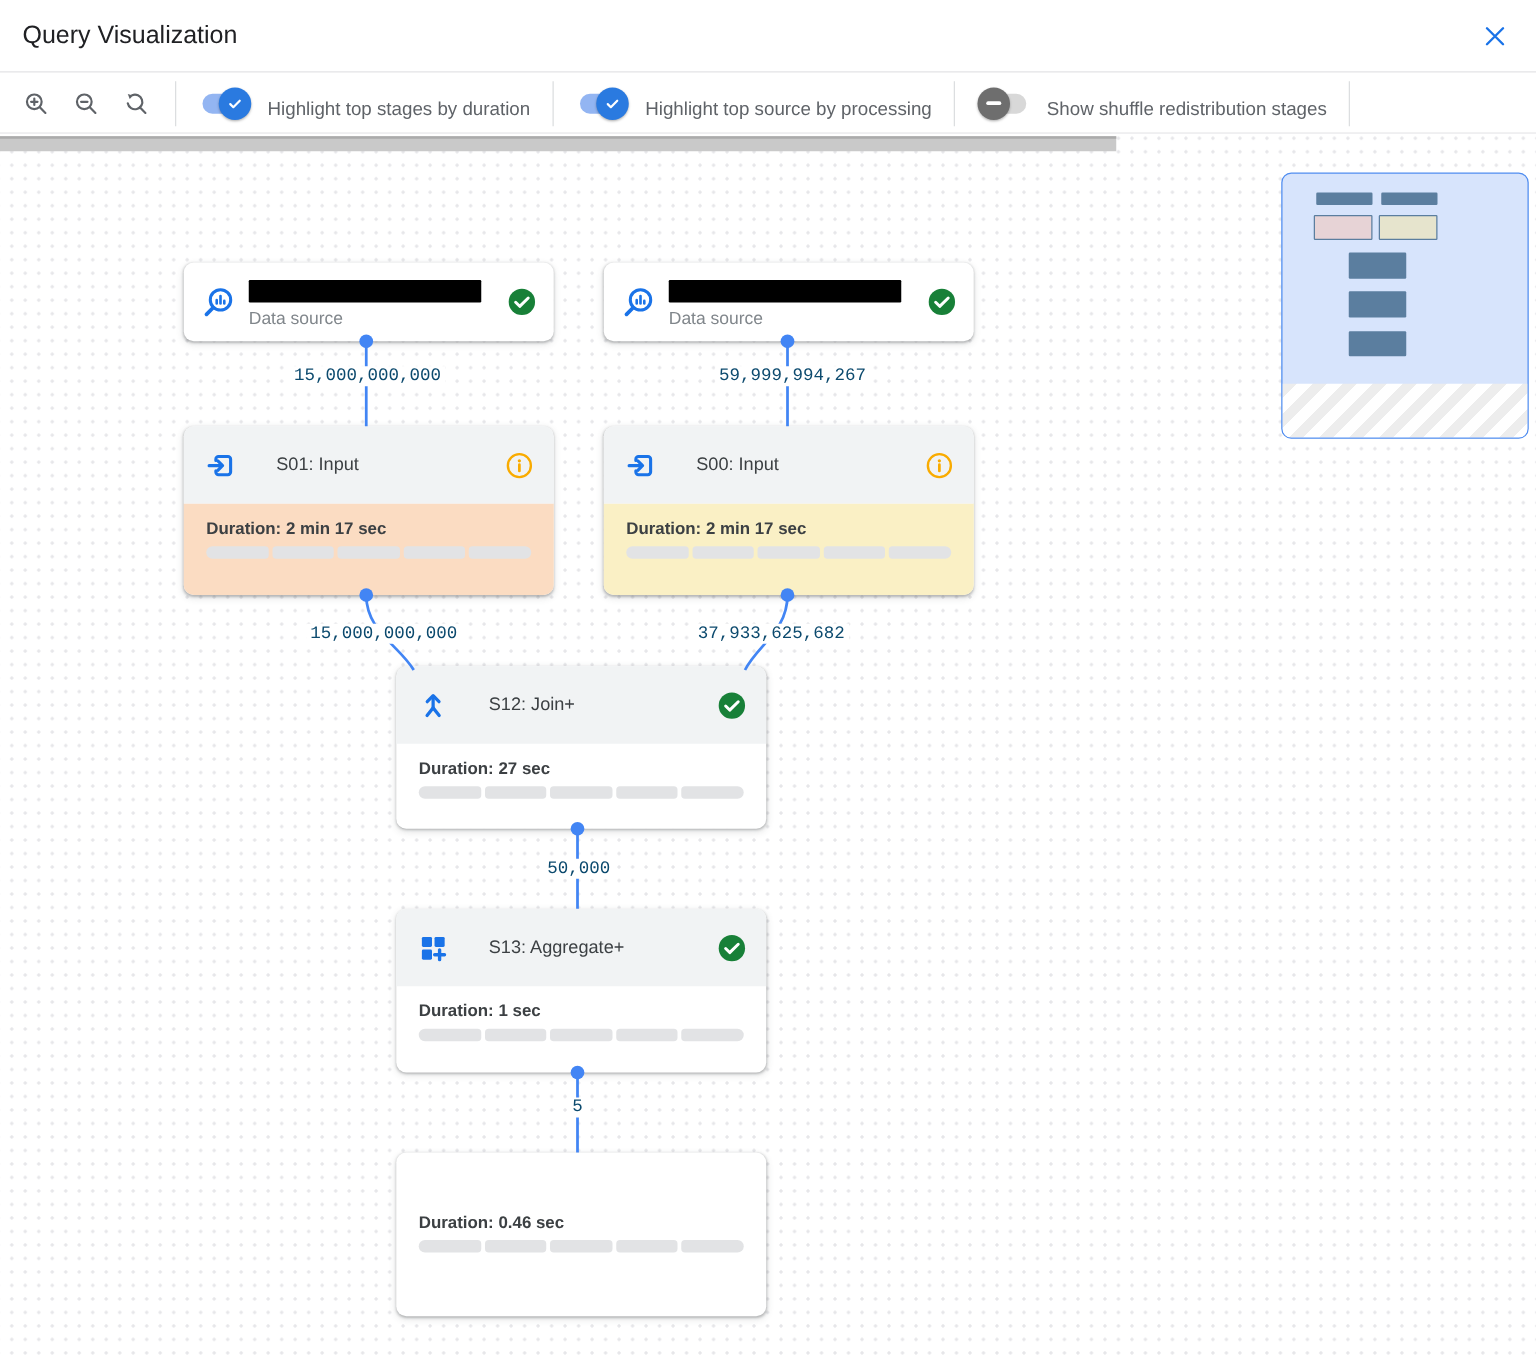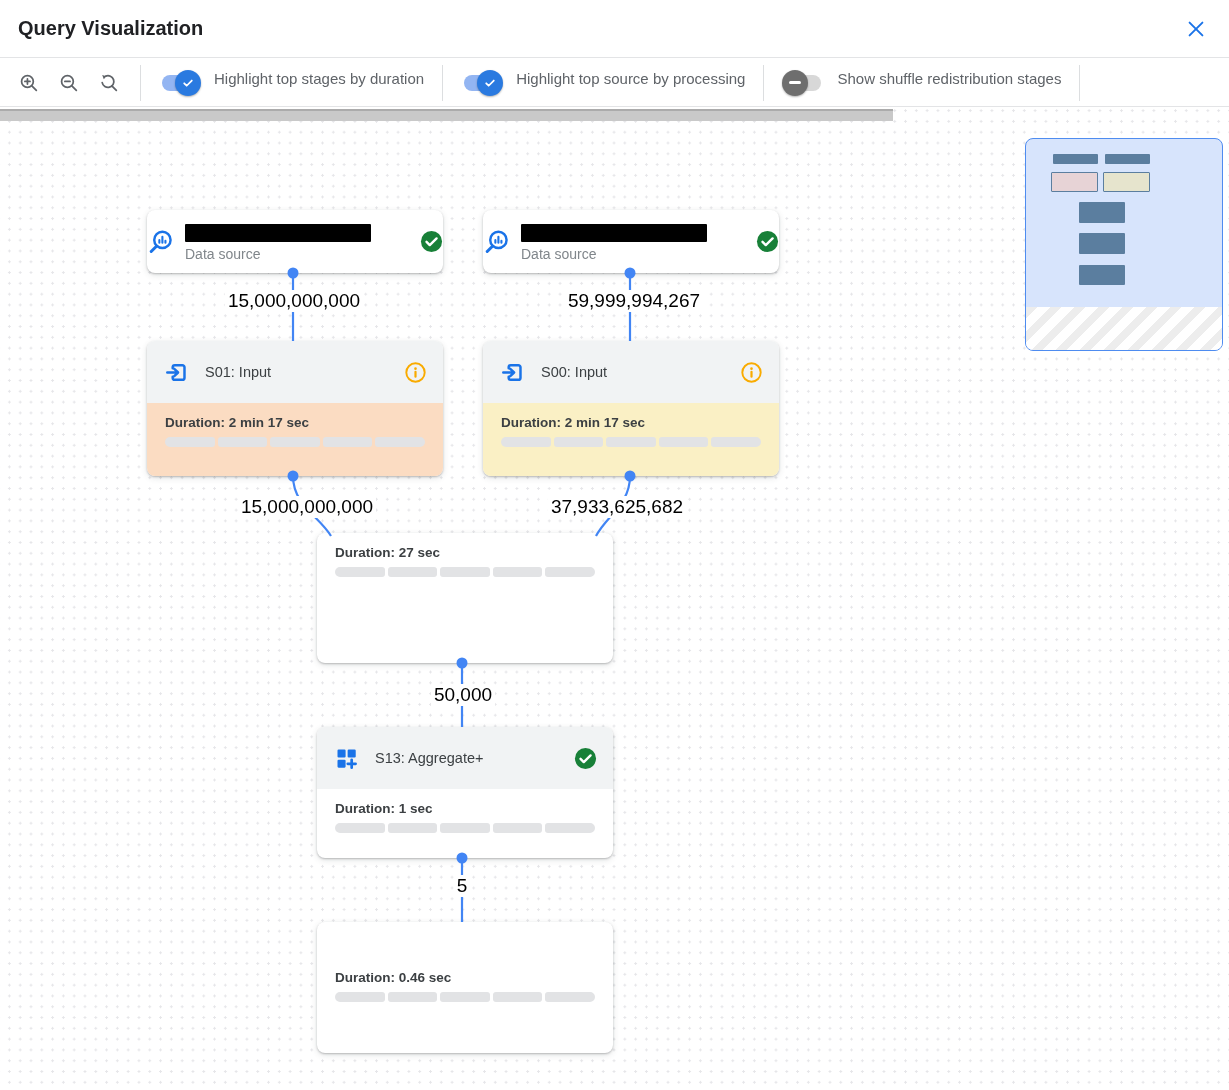--- a/index.html
+++ b/index.html
@@ -1,59 +1,59 @@
 <!DOCTYPE html>
 <html><head>
 <meta charset="utf-8">
 <style>
   * { margin:0; padding:0; box-sizing:border-box; }
   html,body { width:1229px; height:1090px; }
   body { font-family:"Liberation Sans","DejaVu Sans",sans-serif; background:#fff; overflow:hidden; }
   .app { position:relative; width:1229px; height:1090px; background:#fff; }
 
   
-  .hdr { position:absolute; left:0; top:0; width:100%; height:58px; background:#fff; border-bottom:1px solid #e3e4e6; display:flex; align-items:center;font-weight:bold; }
+  .hdr { position:absolute; left:0; top:0; width:100%; height:58px; background:#fff; border-bottom:1px solid #e3e4e6; display:flex; align-items:center; }
   .hdr-title { margin-left:18px; font-size:20px; color:#202124; }
   .close-btn { position:absolute; right:20px; top:16px; width:26px; height:26px; cursor:pointer; display:flex; align-items:center; justify-content:center; }
 
   
   .tbar { position:absolute; left:0; top:59px; width:100%; height:48px; background:#fff; border-bottom:1px solid #e3e4e6; display:flex; align-items:center; }
   .zoom-btns { display:flex; align-items:center; gap:14px; padding:0 18px 0 16px; }
   .zoom-btn { width:26px; height:26px; display:flex; align-items:center; justify-content:center; cursor:pointer; }
   .vdiv { width:1px; height:36px; background:#dcdee0; }
-  .tgl-group { display:flex; align-items:flex-start; gap:13px; padding:0 18px; }
+  .tgl-group { display:flex; align-items:flex-end; gap:13px; padding:0 18px; }
   .tgl-label { font-size:15px; font-weight:500; color:#5f6368; white-space:nowrap; }
   .toggle { position:relative; width:42px; height:26px; cursor:pointer; flex:none; }
   .toggle .track { position:absolute; left:3px; right:3px; top:5px; height:16px; border-radius:8px; }
   .toggle .thumb { position:absolute; top:0; width:26px; height:26px; border-radius:50%; display:flex; align-items:center; justify-content:center; box-shadow:0 1px 2px rgba(0,0,0,.3); }
   .toggle.on .track { background:#93b5f2; }
   .toggle.on .thumb { right:0; background:#2a7ae0; }
   .toggle.off .track { background:#d8d8d8; }
   .toggle.off .thumb { left:0; background:#6e6e6e; }
   .minus-bar { width:12px; height:2.6px; border-radius:2px; background:#fff; }
 
   
   .canvas { position:absolute; left:0; top:107px; width:1229px; height:983px; overflow:hidden;
             background-image:radial-gradient(circle, #e6e6e9 1.15px, transparent 1.35px);
             background-size:10.8px 10.8px; background-position:4px 9px; background-color:#fff; }
   .hscroll { position:absolute; left:0; top:2px; width:893px; height:12px; background:#c9c9c9; border-top:2px solid #ababab; z-index:9; cursor:grab; }
 
   .edges { position:absolute; left:0; top:0; width:1229px; height:983px; z-index:3; pointer-events:none; }
-  .edge-label { position:absolute; transform:translate(-50%,-50%); font-size:19px; color:#000000; background:#fff; padding:0 3px; z-index:4; white-space:nowrap; }
+  .edge-label { position:absolute; transform:translate(-50%,-50%); font-size:14px; color:#0c4a6e; background:#fff; padding:0 3px; z-index:4; white-space:nowrap;font-family:Liberation Mono, monospace; }
 
   
   .node { position:absolute; width:296px; background:#fff; border-radius:8px; box-shadow:0 1px 2px rgba(60,64,67,.3),0 2px 6px rgba(60,64,67,.15); z-index:2; cursor:pointer; }
-  .ds { height:63px; display:flex; align-items:center; padding:0 0; }
+  .ds { height:63px; display:flex; align-items:center; padding:0 14px; }
   .ds-icon { flex:none; width:28px; height:28px; margin-right:10px; }
   .ds-mid { flex:1; min-width:0; }
   .redacted { width:186px; height:18px; background:#000; border-radius:1px; margin-top:2px; }
   .ds-label { font-size:14px; color:#80868b; margin-top:4px; }
   .status { flex:none; width:23px; height:23px; margin-left:10px; }
 
-  .stage .sh { height:62px; background:#f1f3f4; border-radius:8px 8px 0 0; display:flex; align-items:center; padding:0 16px; }
+  .stage .sh { height:62px; background:#f1f3f4; border-radius:8px 8px 0 0; display:flex; align-items:center; padding:0 16px;gap:16px; }
   .stage .sh-icon { flex:none; width:27px; height:27px; margin-right:15px; }
   .stage .sh-title { flex:1; font-size:14.5px; font-weight:500; color:#3c4043; }
   .stage .sb { border-radius:0 0 8px 8px; padding:12px 18px 16px 18px; }
   .stage.hl-duration .sb { background:#fbdcc2; }
   .stage.hl-processing .sb { background:#faf0c5; }
   .dur { font-size:13.5px; font-weight:600; color:#3c4043; }
   .bar { display:flex; gap:3px; height:10px; margin-top:7px; }
   .seg { flex:1; background:#e2e3e5; border-radius:3px; overflow:hidden; }
   .seg:first-child { border-radius:5px 3px 3px 5px; }
   .seg:last-child { border-radius:3px 5px 5px 3px; }
@@ -225,20 +225,32 @@
           <span class="seg"><span class="fill" style="width: 100%;"></span></span>
             <span class="seg"><span class="fill" style="width: 100%;"></span></span>
             <span class="seg"><span class="fill" style="width: 100%;"></span></span>
             <span class="seg"><span class="fill" style="width: 100%;"></span></span>
             <span class="seg"><span class="fill" style="width: 100%;"></span></span>
         </div>
       </div>
     </div>
 
     <div class="node stage" style="left:317px; top:426px; height:130px;">
+      <div class="sh">
+        <svg class="sh-icon" viewBox="0 0 24 24" fill="none" stroke="#1a73e8" stroke-width="2.3" stroke-linecap="round" stroke-linejoin="round">
+          <path d="M12 5.6 V13.6"></path>
+          <path d="M7.8 9.2 L12 4.9 L16.2 9.2"></path>
+          <path d="M12 13.6 L7.7 19 M12 13.6 L16.3 19"></path>
+        </svg>
+        <div class="sh-title">S12: Join+</div>
+        <svg class="status" viewBox="0 0 24 24">
+          <circle cx="12" cy="12" r="11" fill="#188038"></circle>
+          <path d="M6.8 12.3 l3.4 3.4 L17.3 8.8" stroke="#fff" stroke-width="2.5" fill="none" stroke-linecap="round" stroke-linejoin="round"></path>
+        </svg>
+      </div>
       <div class="sb" style="height:68px;">
         <div class="dur">Duration: 27 sec</div>
         <div class="bar">
           <span class="seg"><span class="fill" style="width: 100%;"></span></span>
             <span class="seg"><span class="fill" style="width: 0%;"></span></span>
             <span class="seg"><span class="fill" style="width: 0%;"></span></span>
             <span class="seg"><span class="fill" style="width: 0%;"></span></span>
             <span class="seg"><span class="fill" style="width: 0%;"></span></span>
         </div>
       </div>

